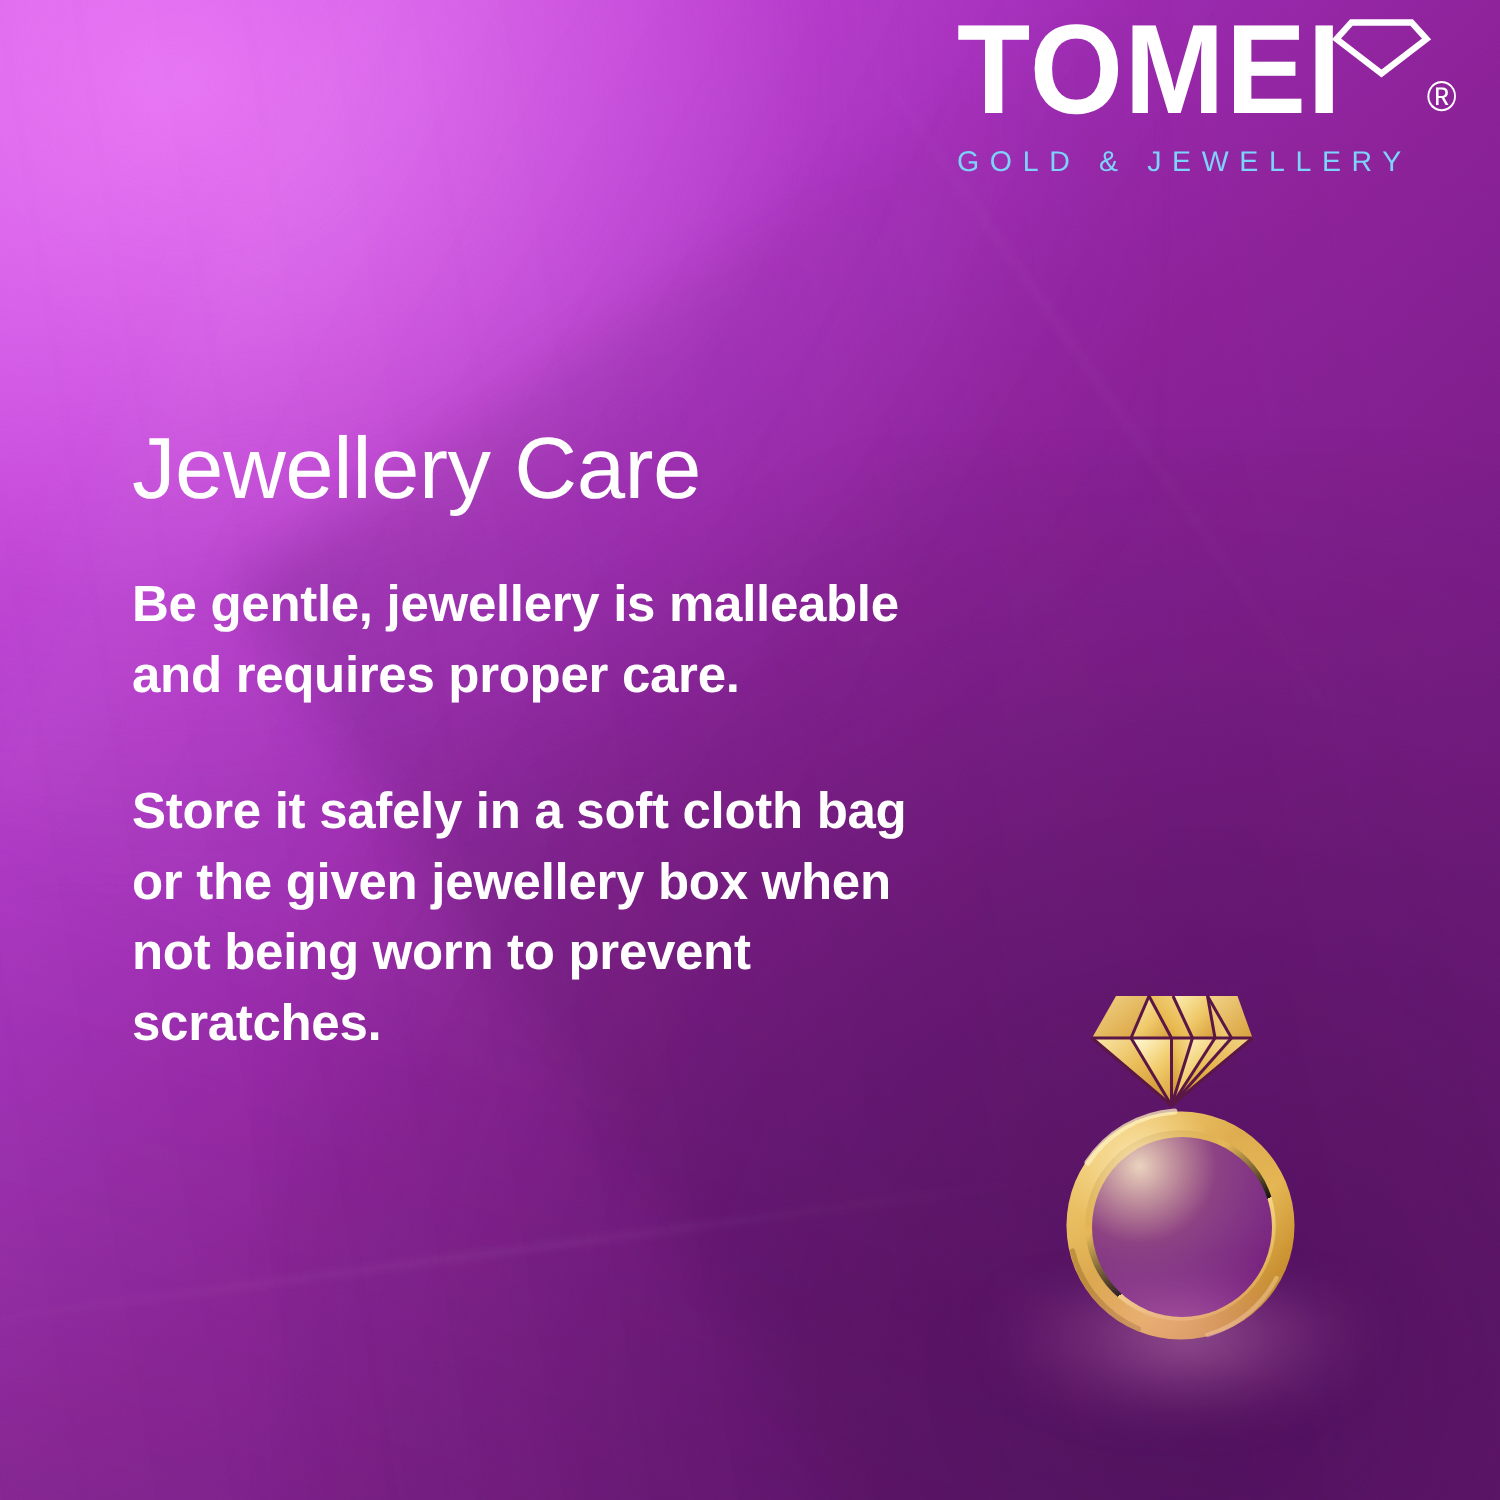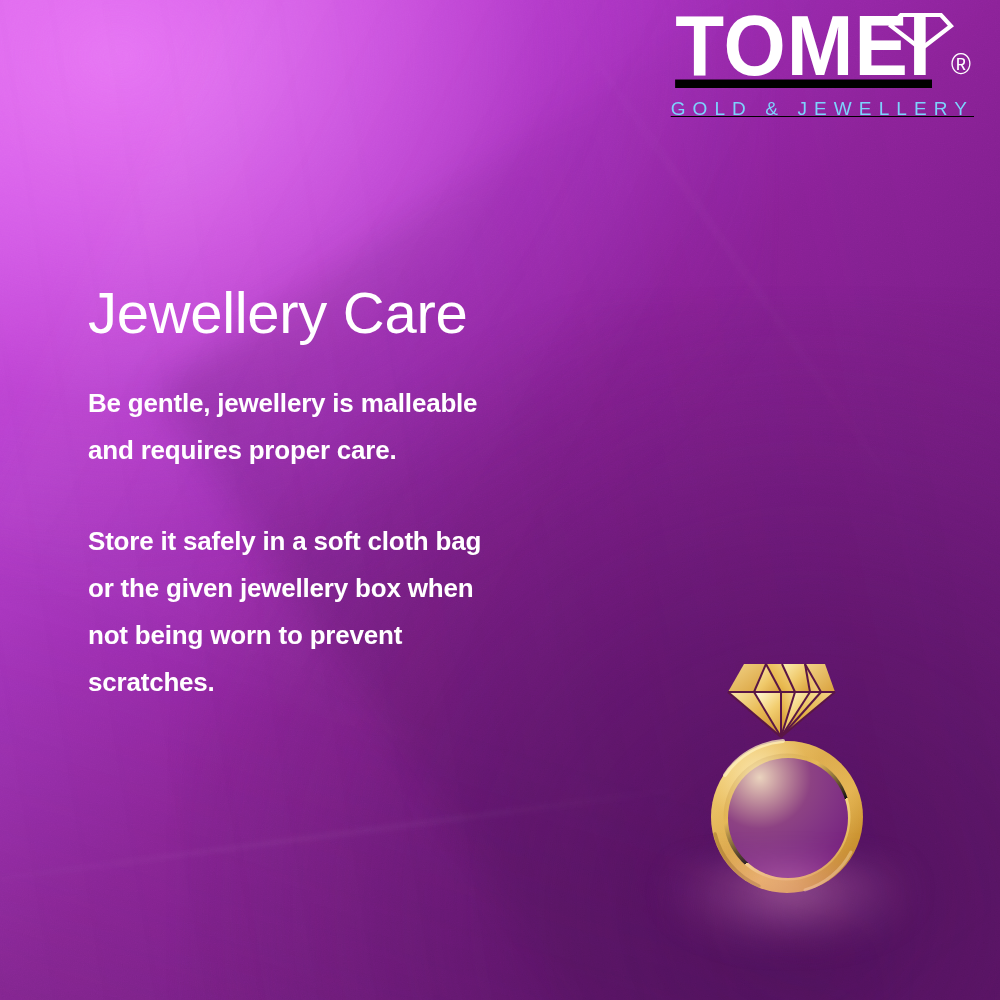--- a/index.html
+++ b/index.html
@@ -137,22 +137,21 @@
     opacity: 0.28;
     mix-blend-mode: overlay;
   }
 
   
   .logo-block {
     position: absolute;
     right: 22px;
     top: 10px;
     width: 340px;
-    text-align: right;
-    text-decoration: underline;
+    text-align: left;
   }
   .logo-diamond {
     position: absolute;
     right: 24px;
     top: 2px;
     width: 66px;
     height: 40px;
   }
   .logo-wordmark {
     position: relative;
@@ -199,21 +198,21 @@
   .headline {
     color: #ffffff;
     font-size: 58px;
     line-height: 50px;
     font-weight: normal;
     letter-spacing: -0.3px;
     margin: 0;
   }
   .para {
     color: #ffffff;
-    font-size: 26px;
+    font-size: 34px;
     line-height: 47px;
     font-weight: bold;
     letter-spacing: -0.2px;
     margin: 0;
     white-space: pre-line;
   }
   .para-1 { margin-top: 42px; }
   .para-2 { margin-top: 44px; }
 
   

